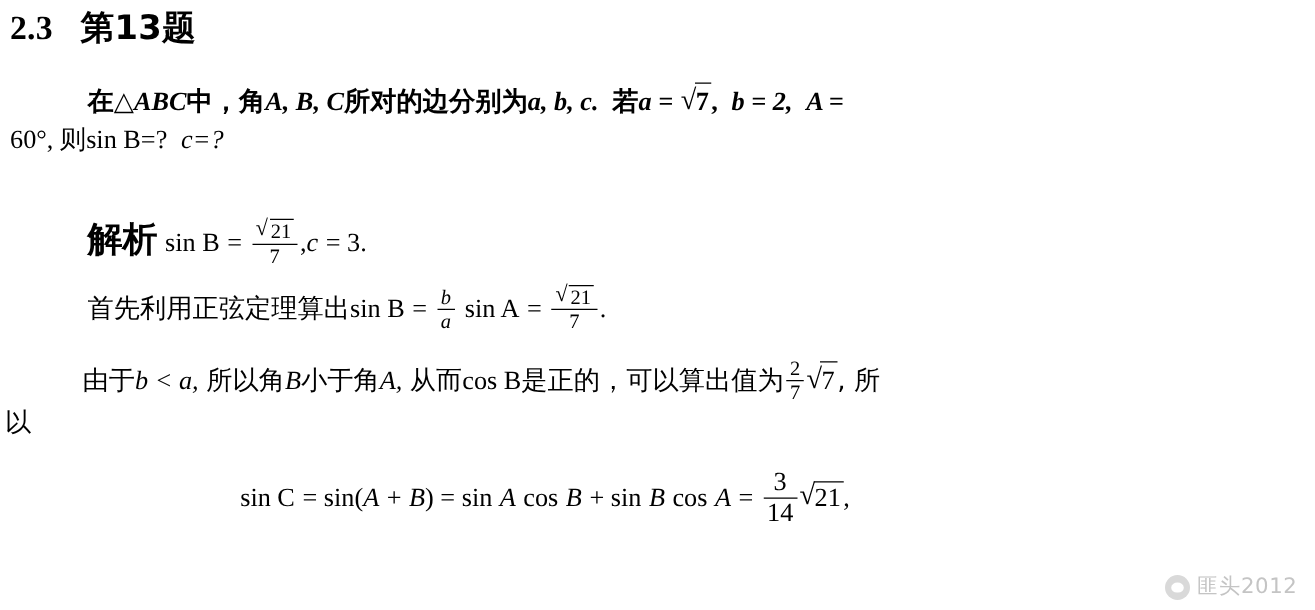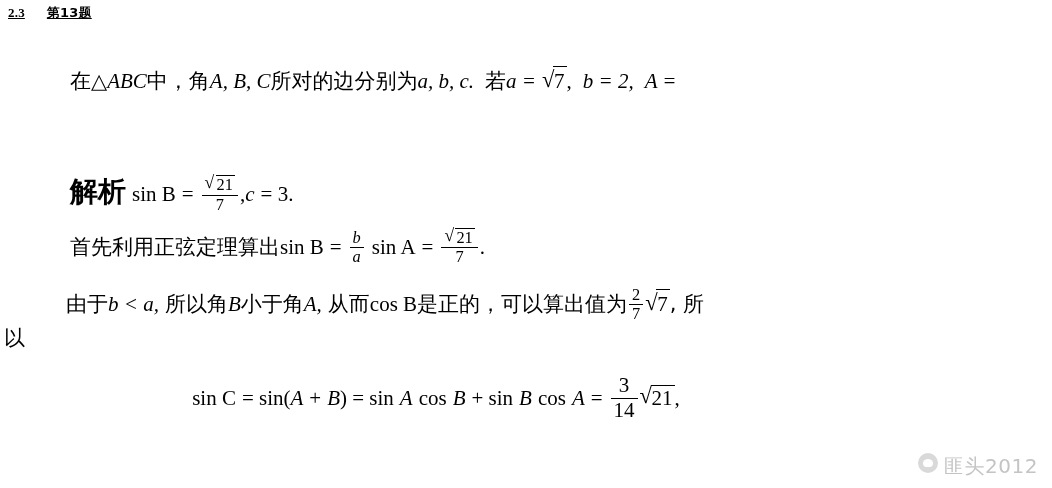--- a/index.html
+++ b/index.html
@@ -20,24 +20,23 @@
     width: 1052px;
     height: 488px;
     padding: 0;
   }
   
   .heading {
     position: absolute;
     left: 8px;
     top: 4px;
     font-weight: bold;
-    font-size: 13px;
+    font-size: 27px;
     letter-spacing: 0.2px;
     white-space: nowrap;
-    text-decoration: underline;
   }
   .heading .num { margin-right: 22px; }
 
   
   .mi { font-family: "Liberation Serif", "DejaVu Serif", serif; font-style: italic; }
   .mn { font-family: "Liberation Serif", "DejaVu Serif", serif; font-style: normal; }
   .mo { font-family: "Liberation Serif", "DejaVu Serif", serif; font-style: normal; }
   .op { font-style: normal; }
   .cjk { font-family: "DejaVu Sans", "Liberation Sans", sans-serif; font-style: normal; }
   .sp  { display: inline-block; width: 6px; }
@@ -82,21 +81,21 @@
     position: absolute;
     font-size: 21px;
     line-height: 1.42;
   }
   .problem {
     left: 8px;
     top: 66px;
     width: 1036px;
     text-indent: 0;
   }
-  .problem .l1 { display: block; white-space: nowrap; padding-left: 62px; }
+  .problem .l1 { display: block; white-space: nowrap; padding-left: 62px; font-weight: bold; }
   .problem .l2 { display: block; white-space: nowrap; }
 
   .sol {
     left: 8px;
     top: 172px;
     width: 1036px;
     white-space: nowrap;
     padding-left: 62px;
   }
   .sol b.lab {
@@ -135,25 +134,25 @@
     width: 1036px;
     white-space: nowrap;
   }
 
   
   .watermark {
     position: absolute;
     right: 14px;
     bottom: 8px;
     display: flex;
-    align-items: flex-start;
+    align-items: flex-end;
     gap: 6px;
     color: #c8c8c8;
     font-family: "DejaVu Sans", "Liberation Sans", sans-serif;
-    font-size: 20px;
+    font-size: 17px;
     user-select: none;
   }
   .watermark .wb-logo {
     display: inline-block;
     width: 20px;
     height: 20px;
     border-radius: 50%;
     background: #d9d9d9;
     position: relative;
   }
@@ -173,20 +172,23 @@
 <div class="page">
 
   <div class="heading">
     <span class="num">2.3</span><span class="cjk">第13题</span>
   </div>
 
   <div class="para problem">
     <span class="l1">
       <span class="cjk">在</span><span class="mo">△</span><span class="mi">ABC</span><span class="cjk">中，角</span><span class="mi">A, B, C</span><span class="cjk">所对的边分别为</span><span class="mi">a, b, c.</span><span class="spw"></span><span class="cjk">若</span><span class="mi">a =</span><span class="sp"></span><span class="sqrt"><span class="sign">√</span><span class="radicand mn">7</span></span><span class="mn">,</span><span class="spw"></span><span class="mi">b = 2,</span><span class="spw"></span><span class="mi">A =</span>
     </span>
+    <span class="l2">
+      <span class="mn">60°, 则</span><span class="op">sin B</span><span class="mn">=?</span><span class="spw"></span><span class="mi">c=?</span>
+    </span>
   </div>
 
   <div class="para sol">
     <b class="lab">解析</b><span class="sp"></span><span class="op">sin B</span><span class="sp"></span><span class="mo">=</span><span class="sp"></span><span class="frac"><span class="nu"><span class="sqrt"><span class="sign">√</span><span class="radicand mn">21</span></span></span><span class="de mn">7</span></span><span class="mn">,</span><span class="mi">c</span><span class="sp"></span><span class="mn">= 3.</span>
   </div>
 
   <div class="para step1">
     <span class="cjk">首先利用正弦定理算出</span><span class="op">sin B</span><span class="sp"></span><span class="mo">=</span><span class="sp"></span><span class="frac"><span class="nu mi">b</span><span class="de mi">a</span></span><span class="sp"></span><span class="op">sin A</span><span class="sp"></span><span class="mo">=</span><span class="sp"></span><span class="frac"><span class="nu"><span class="sqrt"><span class="sign">√</span><span class="radicand mn">21</span></span></span><span class="de mn">7</span></span><span class="mn">.</span>
   </div>
 

